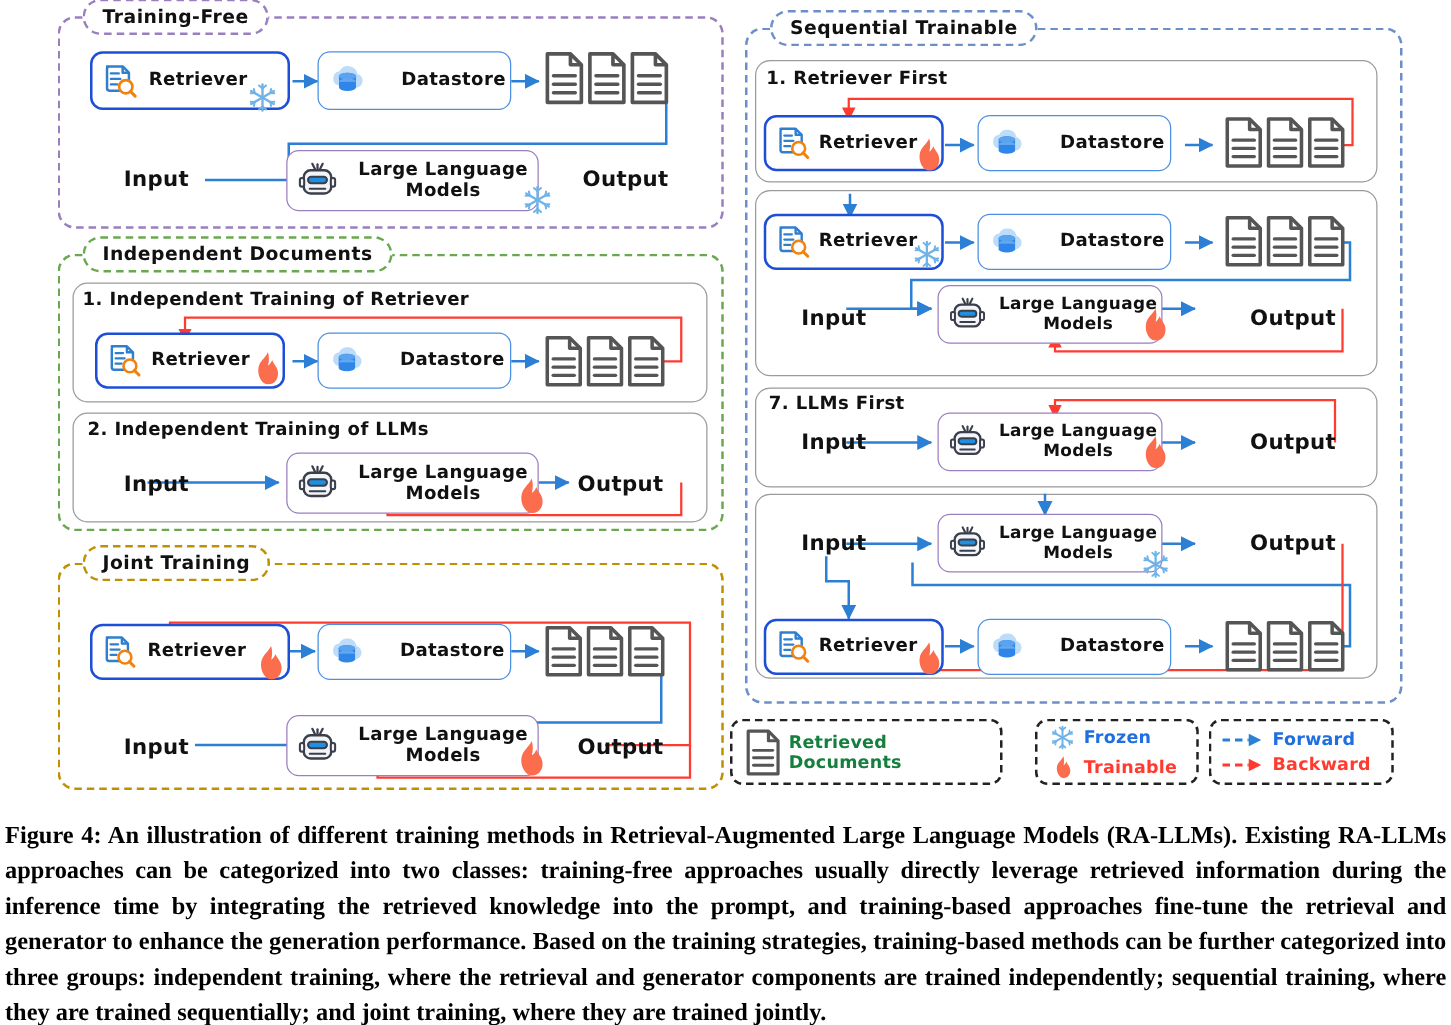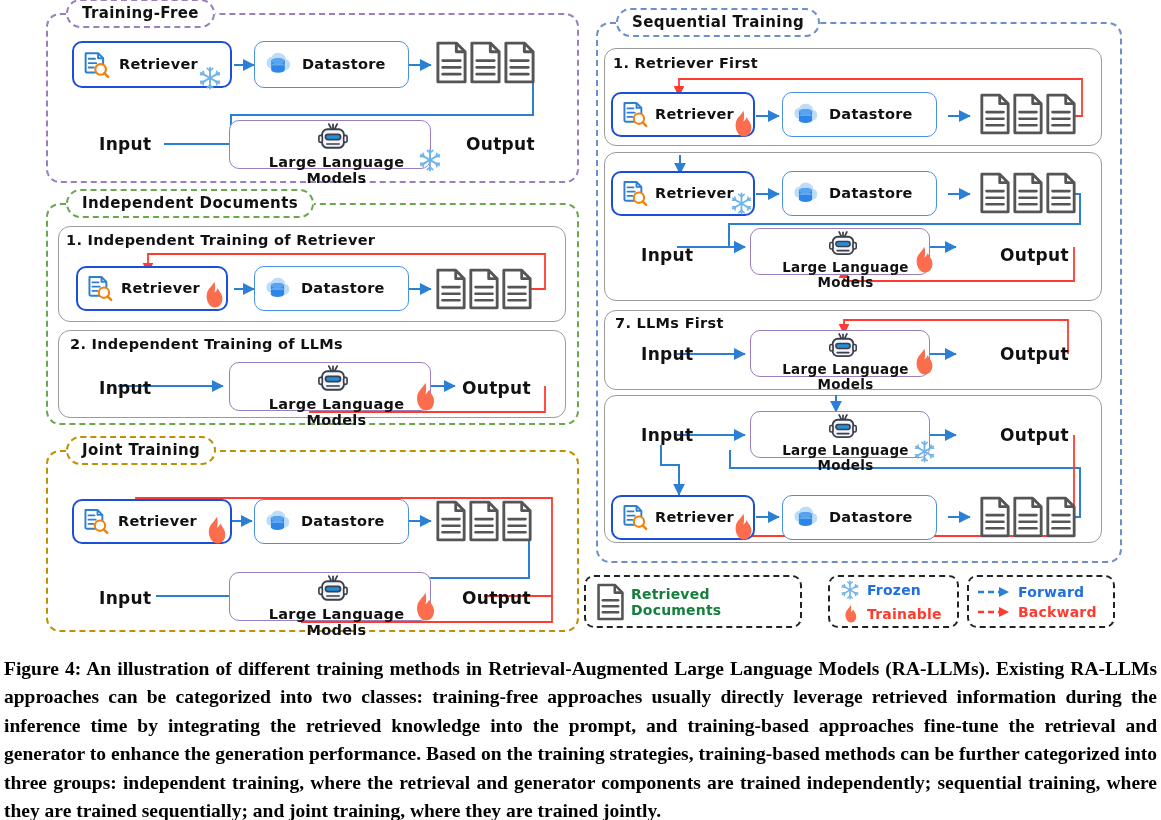--- a/index.html
+++ b/index.html
@@ -66,22 +66,22 @@
     display:flex; align-items:center;
     background:#fff;
     z-index:4;
   }
   .node .lbl {
     font-size:14.5px; font-weight:700; color:#111;
     letter-spacing:.3px; line-height:1.12;
     white-space:pre-line;
   }
   .node.retriever { border:2px solid #1d4ed8; padding-left:6px; }
-  .node.datastore { border:1.6px solid #4a90e2; padding-left:6px; }
-  .node.llm       { border:1.6px solid #9a7fbf; padding-left:6px;flex-direction:column; }
+  .node.datastore { border:1.6px solid #4a90e2; padding-left:6px;gap:19px; }
+  .node.llm       { border:1.6px solid #9a7fbf; padding-left:6px; }
   .node.llm .lbl  { text-align:center; }
 
   .icon-wrap { display:flex; align-items:center; justify-content:center; flex:0 0 auto; }
 
   
   .plaintext {
     position:absolute;
     font-size:17px; font-weight:700; color:#111;
     letter-spacing:.3px; white-space:nowrap; z-index:4;
   }
@@ -431,21 +431,21 @@
 Models</span>
   </div>
   <span class="badge" style="left:413px; top:592px;">
     <svg width="24" height="30">
         <use href="#ic-flame"></use>
       </svg></span>
 
   <span class="plaintext" style="left:462px; top:588px;">Output</span>
 
   <div class="section blue" style="left:596px; top:22px; width:526px; height:541px;">
-    <div class="sec-label blue">Sequential Training</div>
+    <div class="sec-label blue">Sequential Trainable</div>
   </div>
 
   <div class="subpanel" style="left:604px; top:48px; width:498px; height:98px;"></div>
   <span class="sub-title" style="left:613px; top:55px;text-align:right;">1. Retriever First</span>
 
   <svg class="conn" style="left:604px; top:48px; width:498px; height:98px;">
     <line x1="152" y1="68" x2="175" y2="68" stroke="#2b7fd4" stroke-width="2" marker-end="url(#ah-blue)"></line>
     <line x1="344" y1="68" x2="366" y2="68" stroke="#2b7fd4" stroke-width="2" marker-end="url(#ah-blue)"></line>
     <path d="M460 68 H478 V31 H75 V41" fill="none" stroke="#ff3b30" stroke-width="1.8"></path>
     <path d="M75 41 V48" fill="none" stroke="#ff3b30" stroke-width="1.8" marker-end="url(#ah-red)"></path>

